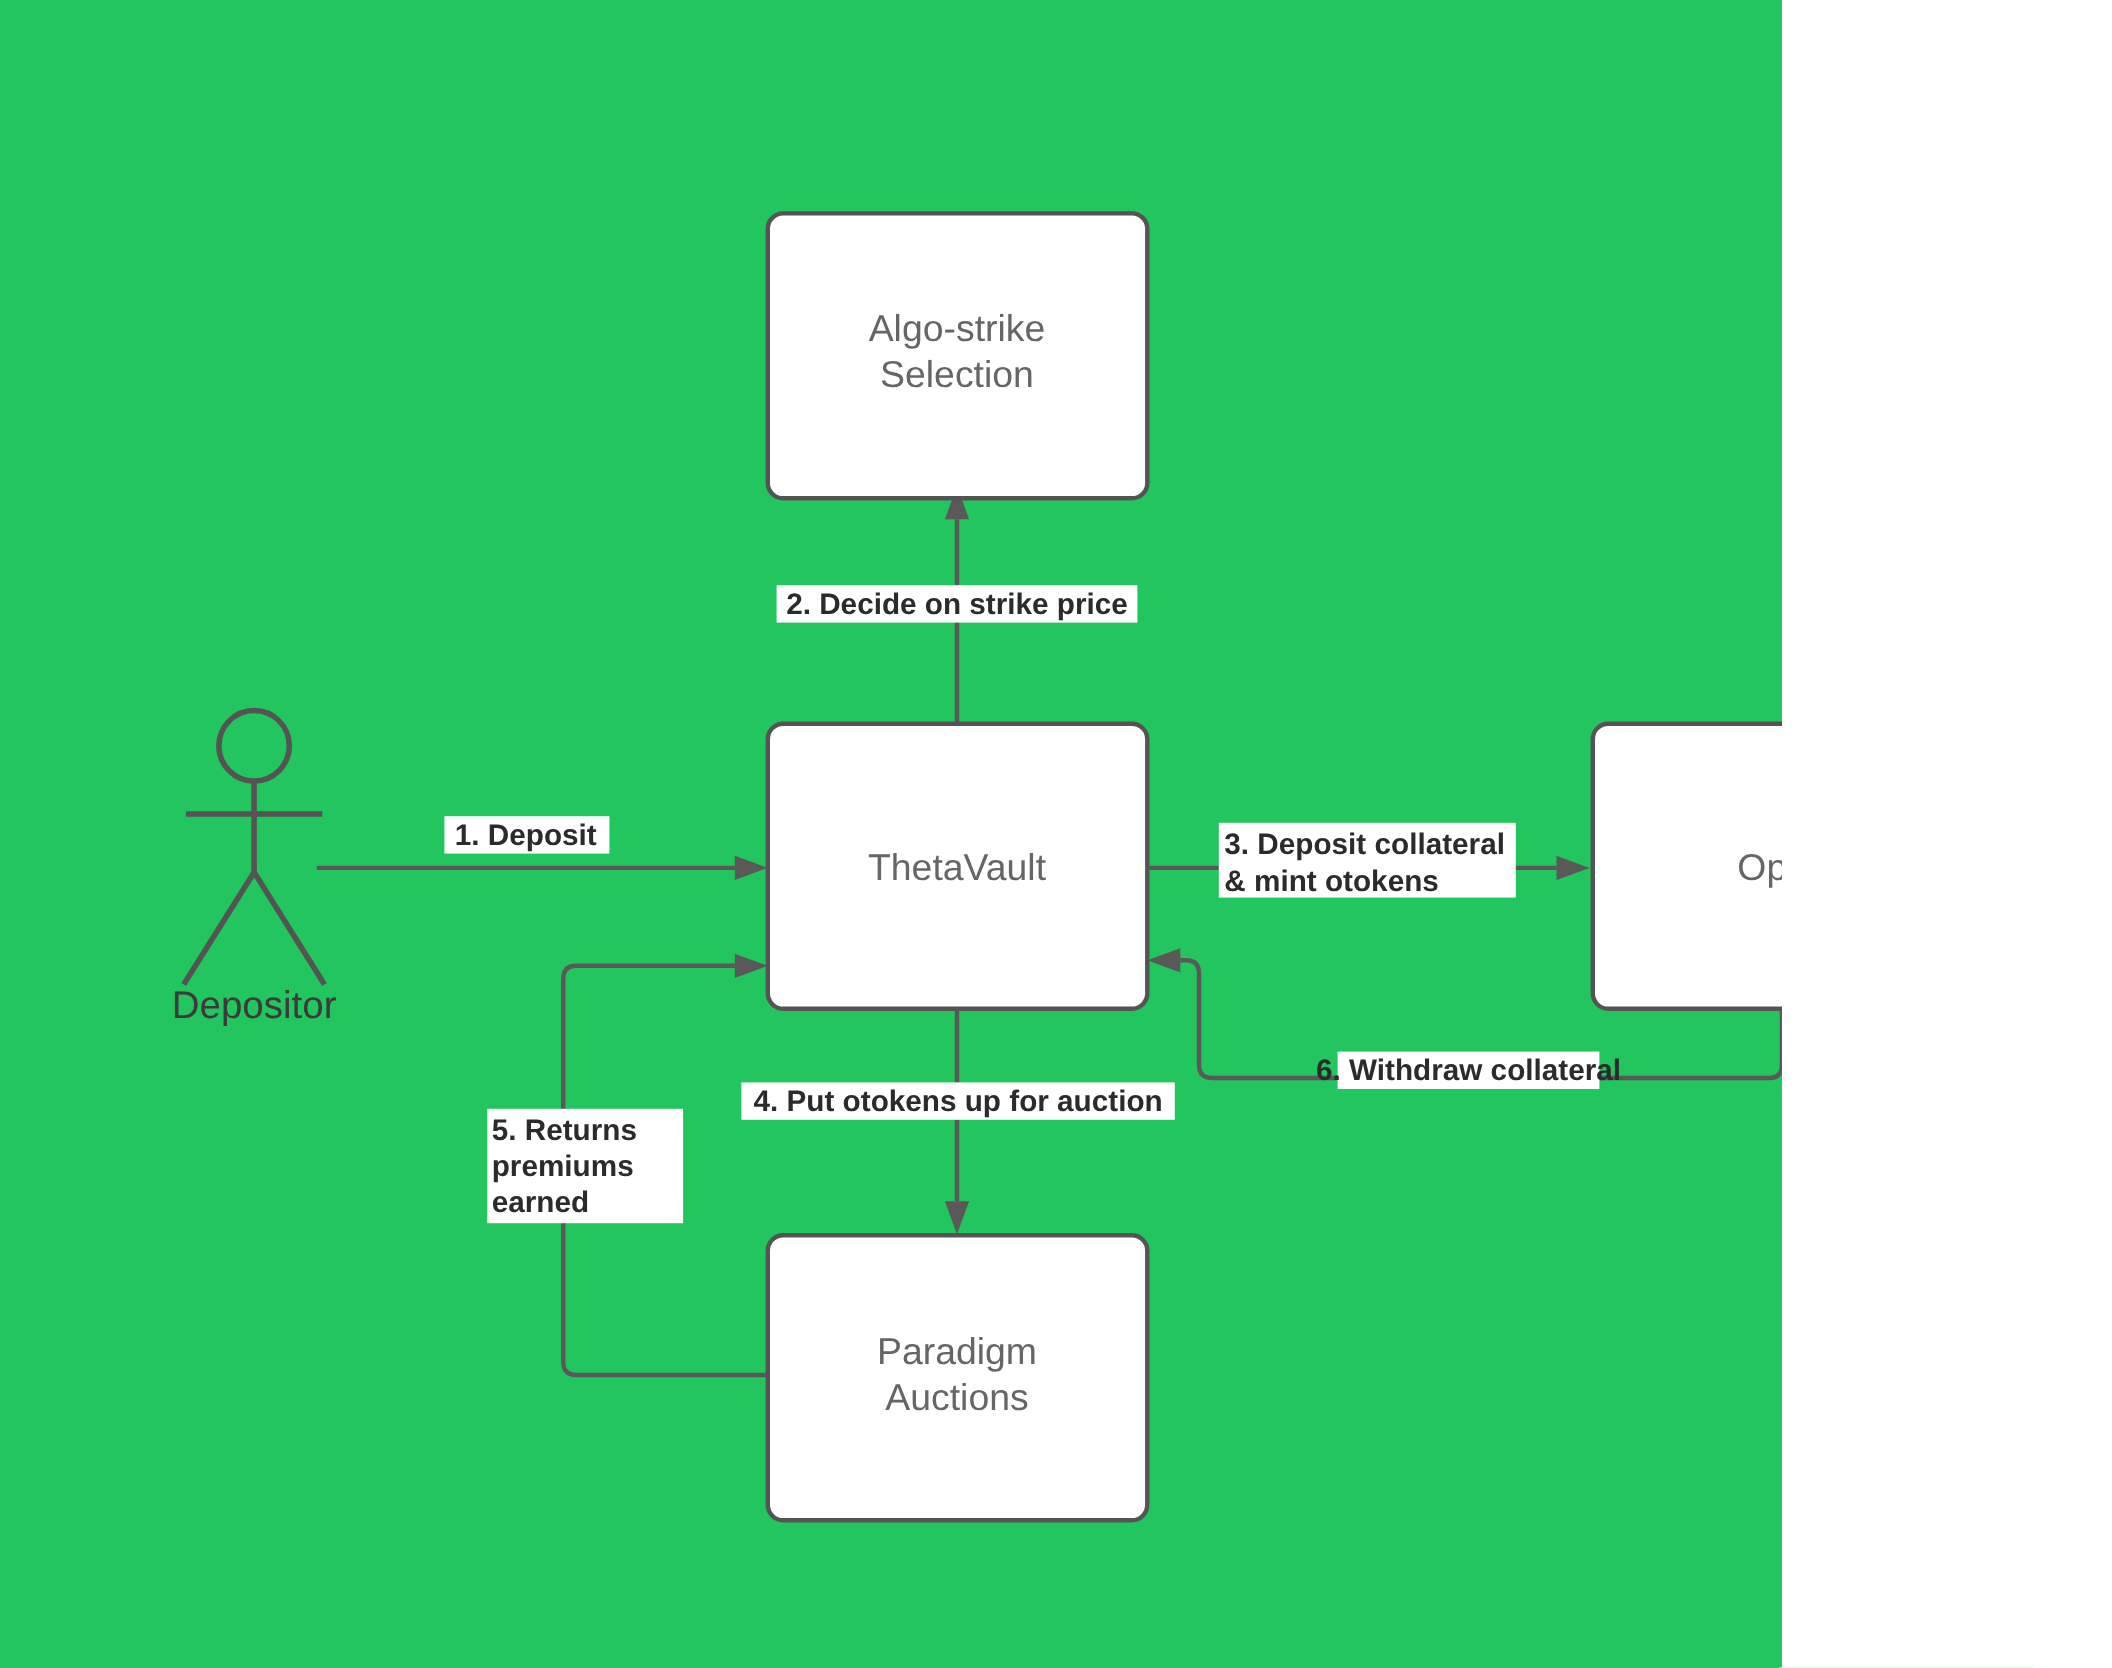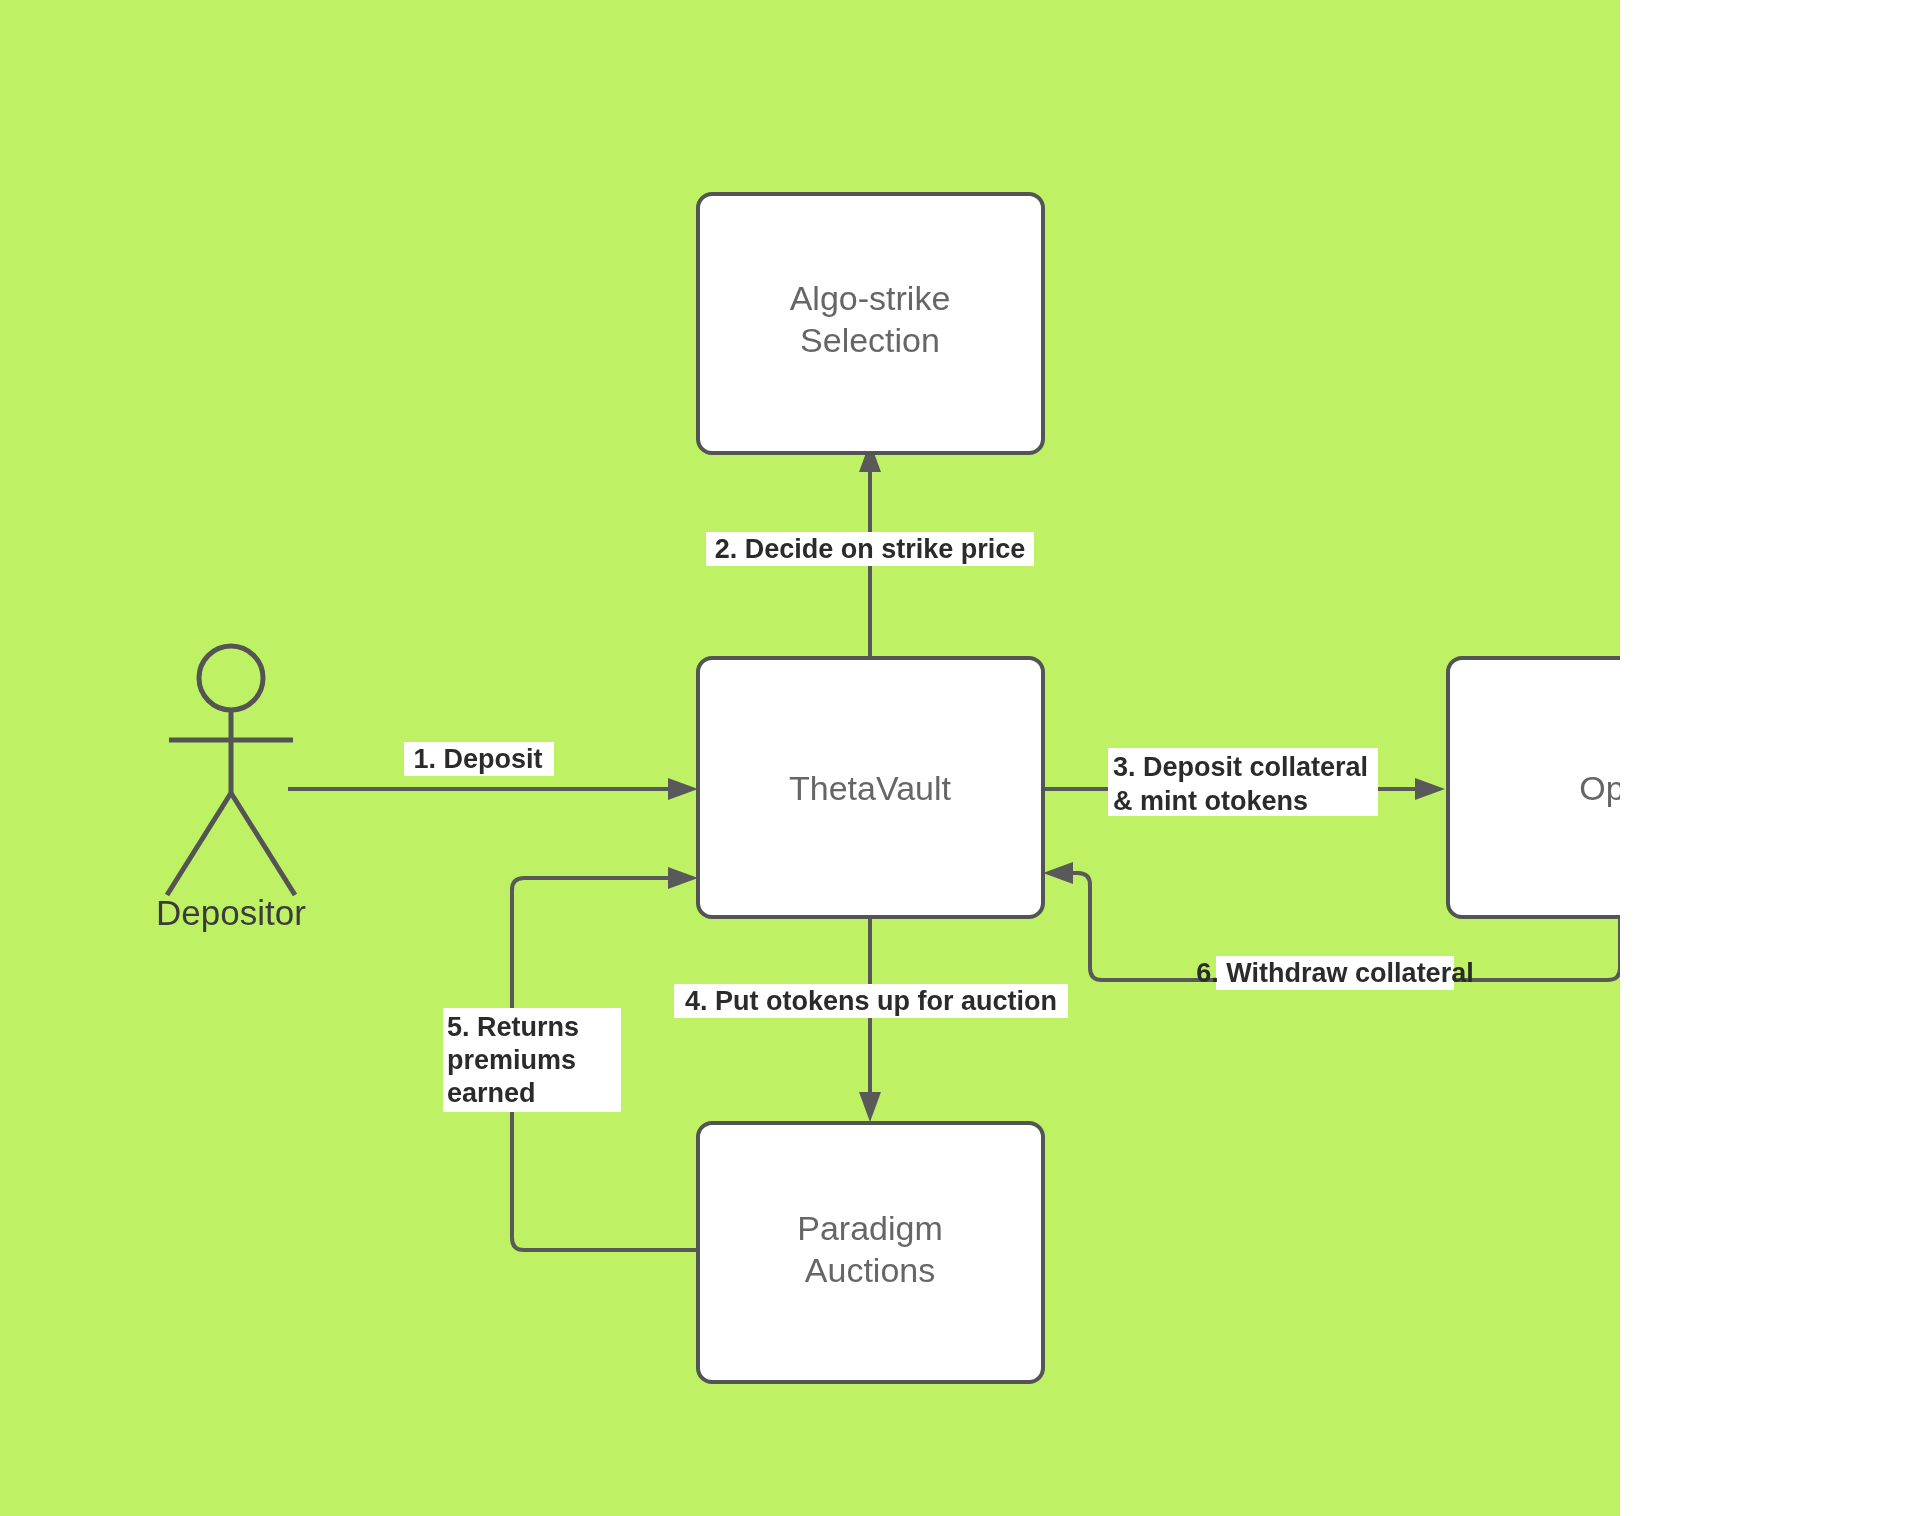--- a/index.html
+++ b/index.html
@@ -8,21 +8,21 @@
     padding: 0;
     background: #ffffff;
   }
   body {
     font-family: "Liberation Sans", sans-serif;
   }
   #diagram-root {
     position: relative;
     width: 1620px;
     height: 1516px;
-    background: #bef264;
+    background: #22c55e;
     overflow: hidden;
   }
   #diagram-svg {
     position: absolute;
     left: 0;
     top: 0;
     width: 1920px;
     height: 1516px;
   }
   .node-box {

